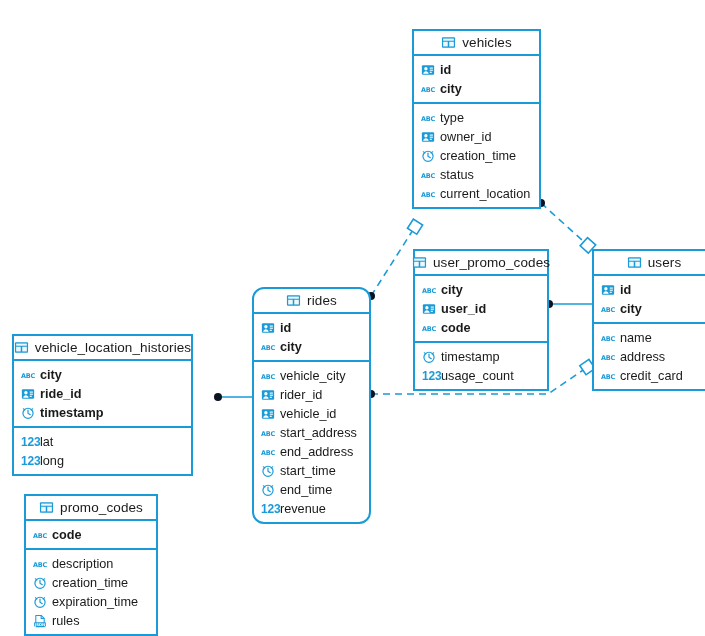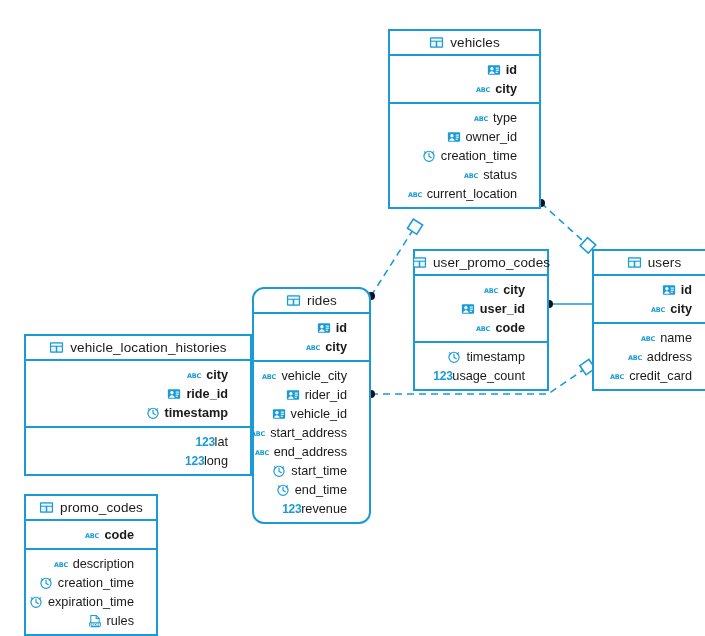--- a/index.html
+++ b/index.html
@@ -34,24 +34,23 @@
     color:#1a1a1a;
     white-space:nowrap;
     letter-spacing:0.1px;
   }
   .section{padding:4px 0 4px 0;}
   .section.pk{border-bottom:2px solid #1a9bd7;}
   .row{
     display:flex;align-items:center;
     gap:5px;
     height:19px;
-    padding:0 22px;
+    padding:0 7px;
     box-sizing:border-box;
     white-space:nowrap;
-    justify-content:flex-end;
   }
   .fname{font-size:12.7px;color:#1a1a1a;}
   .row.key .fname{font-weight:bold;}
 
   
   .ico{
     width:14px;height:14px;
     flex:0 0 14px;
     display:inline-block;
     position:relative;
@@ -89,21 +88,21 @@
         <polyline points="541,203 592,249" fill="none" stroke="#1a9bd7" stroke-width="1.6" stroke-dasharray="7,5"></polyline>
         <circle cx="541" cy="203" r="4" fill="#0b1320"></circle>
         <rect x="581" y="243.5" width="11" height="11" fill="#ffffff" stroke="#1a9bd7" stroke-width="1.6" transform="rotate(42.05 592 249)"></rect>
       </g>
       <g>
         <polyline points="371,394 548,394 592,364" fill="none" stroke="#1a9bd7" stroke-width="1.6" stroke-dasharray="7,5"></polyline>
         <circle cx="371" cy="394" r="4" fill="#0b1320"></circle>
         <rect x="581" y="358.5" width="11" height="11" fill="#ffffff" stroke="#1a9bd7" stroke-width="1.6" transform="rotate(-34.29 592 364)"></rect>
       </g>
     </svg>
-<div class="table" style="left: 388px; top: 29px; width: 153px;">
+<div class="table" style="left: 412px; top: 29px; width: 129px;">
       <div class="thead">
         <span class="ico hdr-ico">
           <svg viewBox="0 0 16 16">
             <rect x="1" y="2.5" width="14" height="11" rx="1" fill="#1a9bd7"></rect>
             <rect x="2.3" y="3.8" width="11.4" height="2.3" fill="#ffffff" opacity="0.92"></rect>
             <rect x="2.3" y="7.2" width="4.9" height="5" fill="#ffffff" opacity="0.92"></rect>
             <rect x="8.8" y="7.2" width="4.9" height="5" fill="#ffffff" opacity="0.92"></rect>
           </svg>
         </span>
         <span class="ttitle">vehicles</span>
@@ -408,21 +407,21 @@
             </svg>
           </span>
           <span class="fname">end_time</span>
         </div>
         <div class="row">
           <span class="ico ico-num">123</span>
           <span class="fname">revenue</span>
         </div>
       </div>
     </div>
-    <div class="table" style="left: 24px; top: 334px; width: 228px;">
+    <div class="table" style="left: 12px; top: 334px; width: 181px;">
       <div class="thead">
         <span class="ico hdr-ico">
           <svg viewBox="0 0 16 16">
             <rect x="1" y="2.5" width="14" height="11" rx="1" fill="#1a9bd7"></rect>
             <rect x="2.3" y="3.8" width="11.4" height="2.3" fill="#ffffff" opacity="0.92"></rect>
             <rect x="2.3" y="7.2" width="4.9" height="5" fill="#ffffff" opacity="0.92"></rect>
             <rect x="8.8" y="7.2" width="4.9" height="5" fill="#ffffff" opacity="0.92"></rect>
           </svg>
         </span>
         <span class="ttitle">vehicle_location_histories</span>

